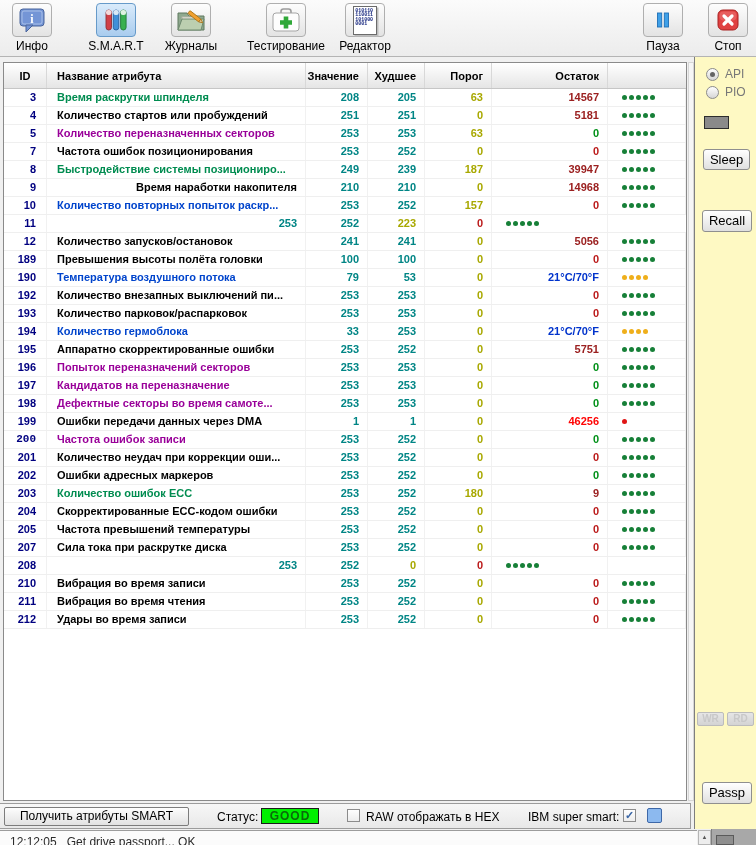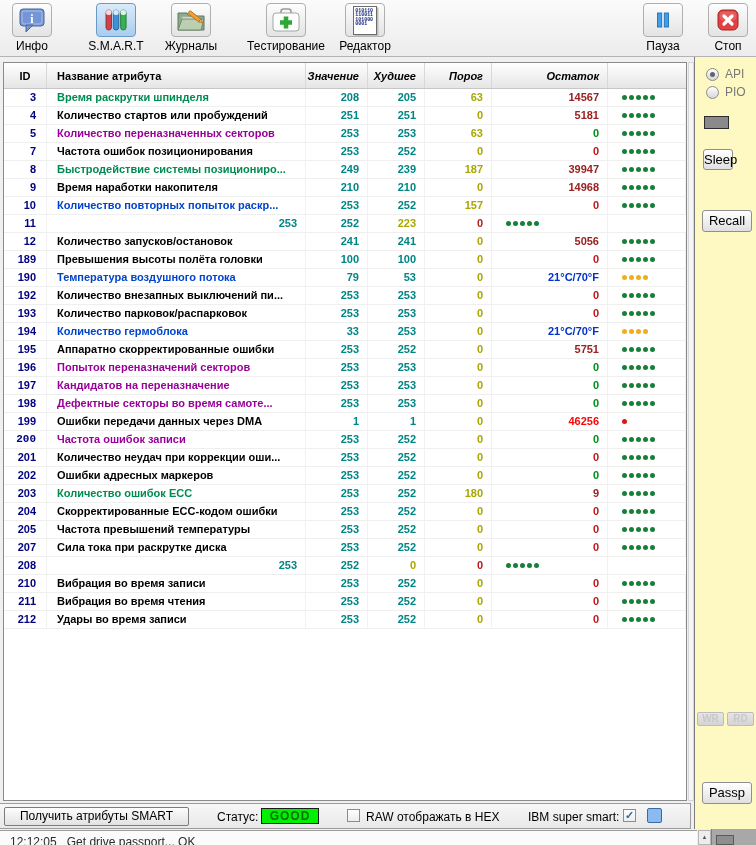--- a/index.html
+++ b/index.html
@@ -26,21 +26,21 @@
   
   .table{position:absolute;left:3px;top:62px;width:684px;height:739px;background:#FFF;
     border:1px solid #8A8A8A;box-sizing:border-box;overflow:hidden;}
   .thead{display:grid;grid-template-columns:43px 259px 62px 57px 67px 116px 1fr;height:25px;
     background:linear-gradient(#FFFFFF,#E5E5E5);border-bottom:1px solid #C6C6C6;
     font-weight:bold;font-size:11px;color:#000;}
   .hc{display:flex;align-items:center;border-right:1px solid #D8D8D8;box-sizing:border-box;
     padding:0 8px;white-space:nowrap;overflow:hidden;}
   .hc.a-c{justify-content:center;}
   .hc.a-l{padding-left:10px;}
-  .hc.a-r{justify-content:flex-end;font-style:italic;}
+  .hc.a-r{justify-content:flex-end;}
   .trow{display:grid;grid-template-columns:43px 259px 62px 57px 67px 116px 1fr;height:17px;
     font-weight:bold;font-size:11px;line-height:16px;border-bottom:1px solid #EFEFEF;}
   .trow .c{border-right:1px solid #F1F1F1;box-sizing:border-box;padding:0 8px;
     white-space:nowrap;overflow:hidden;}
   .c.num{text-align:right;}
   .c.cid{text-align:right;padding-right:10px;}
   .c.cname{padding-left:10px;}
   .c.cdots{display:flex;align-items:center;gap:2px;padding-left:14px;}
   .dot{width:5px;height:5px;border-radius:50%;display:inline-block;}
   
@@ -260,21 +260,21 @@
         <div class="c cdots">
           <span class="dot" style="background: rgb(23, 128, 56);"></span>
           <span class="dot" style="background: rgb(23, 128, 56);"></span>
           <span class="dot" style="background: rgb(23, 128, 56);"></span>
           <span class="dot" style="background: rgb(23, 128, 56);"></span>
           <span class="dot" style="background: rgb(23, 128, 56);"></span>
         </div>
       </div>
       <div class="trow">
         <div class="c cid" style="color: rgb(0, 0, 128);">9</div>
-        <div class="c cname" style="color: rgb(0, 0, 0);">Время наработки накопителя</div>
+        <div class="c cname" style="color: rgb(0, 0, 0); text-align: right;">Время наработки накопителя</div>
         <div class="c num" style="color: rgb(0, 133, 133);">210</div>
         <div class="c num" style="color: rgb(0, 133, 133);">210</div>
         <div class="c num" style="color: rgb(168, 168, 0);">0</div>
         <div class="c num" style="color: rgb(155, 32, 32);">14968</div>
         <div class="c cdots">
           <span class="dot" style="background: rgb(23, 128, 56);"></span>
           <span class="dot" style="background: rgb(23, 128, 56);"></span>
           <span class="dot" style="background: rgb(23, 128, 56);"></span>
           <span class="dot" style="background: rgb(23, 128, 56);"></span>
           <span class="dot" style="background: rgb(23, 128, 56);"></span>
@@ -640,21 +640,21 @@
 <div class="sidebar">
   <div class="radio-row" style="top:10px;">
     <div class="radio on"></div>
     <div class="radio-lbl">API</div>
   </div>
   <div class="radio-row" style="top:28px;">
     <div class="radio"></div>
     <div class="radio-lbl">PIO</div>
   </div>
   <div class="swatch"></div>
-  <div class="sbtn" style="left:8px;top:92px;width:30px;height:21px;line-height:19px;">Sleep</div>
+  <div class="sbtn" style="left:8px;top:92px;width:47px;height:21px;line-height:19px;">Sleep</div>
   <div class="sbtn" style="left:7px;top:153px;width:50px;height:22px;line-height:20px;">Recall</div>
   <div class="sbtn dis" style="left:2px;top:655px;width:27px;height:14px;line-height:12px;">WR</div>
   <div class="sbtn dis" style="left:32px;top:655px;width:27px;height:14px;line-height:12px;">RD</div>
   <div class="sbtn" style="left:7px;top:725px;width:50px;height:22px;line-height:20px;">Passp</div>
 </div>
 
 <div class="bbar">
   <div class="bb-btn">Получить атрибуты SMART</div>
   <div class="bb-lbl" style="left:217px;">Статус:</div>
   <div class="good" id="good-badge" style="background: rgb(1, 240, 1); color: rgb(10, 106, 10);">GOOD</div>

